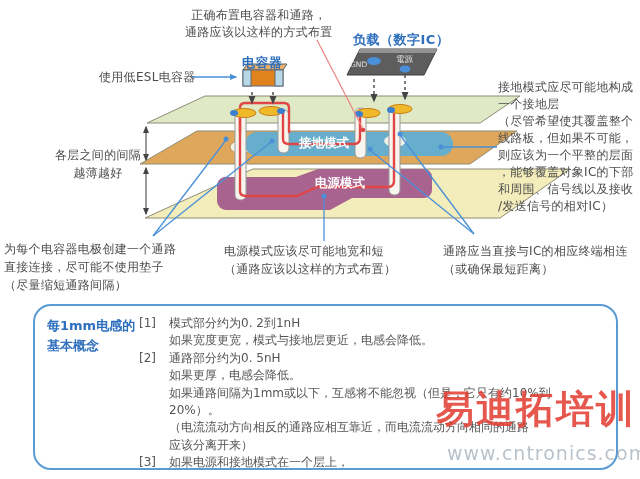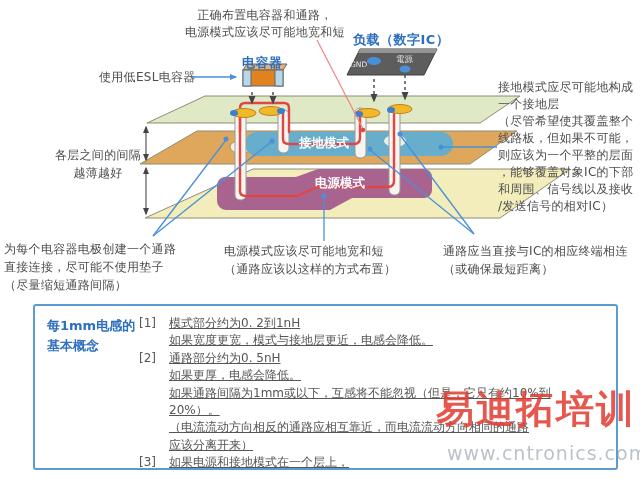--- a/index.html
+++ b/index.html
@@ -12,30 +12,30 @@
     position:absolute;font-size:12px;line-height:17px;color:#4d4d4d;
     white-space:pre;letter-spacing:0.3px;
   }
   .note.lh18{line-height:18px;}
   .blue-label{
     position:absolute;font-size:13px;font-weight:bold;color:#2e6fbe;
     white-space:pre;letter-spacing:0.5px;
   }
   #info-box{
     position:absolute;left:33px;top:304px;width:585px;height:166px;
-    border:2px solid #5b9bd5;border-radius:3px;background:#fff;box-sizing:border-box;
+    border:2px solid #5b9bd5;border-radius:18px;background:#fff;box-sizing:border-box;
   }
   #info-box .box-title{
     position:absolute;left:12px;top:10px;font-size:13px;font-weight:bold;
     color:#2e6fbe;line-height:20px;white-space:pre;
   }
   #info-box .box-content{position:absolute;left:104px;top:9px;}
   #info-box .item{display:flex;font-size:12px;line-height:17.4px;color:#555;}
   #info-box .item .num{width:30px;flex:none;}
-  #info-box .item .txt{white-space:pre;text-decoration:underline;}
+  #info-box .item .txt{white-space:pre;}
   .wm{position:absolute;font-weight:bold;white-space:pre;}
   #wm-brand{left:436px;top:384px;font-size:38px;color:#e23b30;opacity:0.85;letter-spacing:2px;}
   #wm-url{left:447px;top:442px;font-size:19px;font-weight:normal;color:#8c9aa8;opacity:0.6;letter-spacing:1px;}
   #wm-tagline{left:449px;top:454px;font-size:19px;color:#4a4a4a;opacity:0.82;letter-spacing:1px;margin-top:24px;}
 </style>
 </head>
 <body>
 
 <div id="stage">
 
@@ -146,21 +146,21 @@
     </g>
 
     <line x1="317" y1="40" x2="363" y2="129" stroke="#ef8383" stroke-width="1.2"></line>
     <circle cx="363" cy="130" r="2.3" fill="#e04646"></circle>
 
     <text x="299" y="147" font-size="12.5" font-weight="bold" fill="#ffffff">接地模式</text>
     <text x="315" y="187" font-size="12.5" font-weight="bold" fill="#ffffff">电源模式</text>
   </svg>
 
   <div class="note" style="left:185px;top:7px;text-align:center;">正确布置电容器和通路，
-电源模式应该尽可能地宽和短</div>
+通路应该以这样的方式布置</div>
   <div class="note" style="left:99px;top:69px;">使用低ESL电容器</div>
   <div class="blue-label" style="left:242px;top:54px;">电容器</div>
   <div class="blue-label" style="left:353px;top:31px;">负载（数字IC）</div>
   <div class="note" style="left:498px;top:79px;">接地模式应尽可能地构成
 一个接地层
 （尽管希望使其覆盖整个
 线路板，但如果不可能，
 则应该为一个平整的层面
 ，能够覆盖对象IC的下部
 和周围、信号线以及接收

